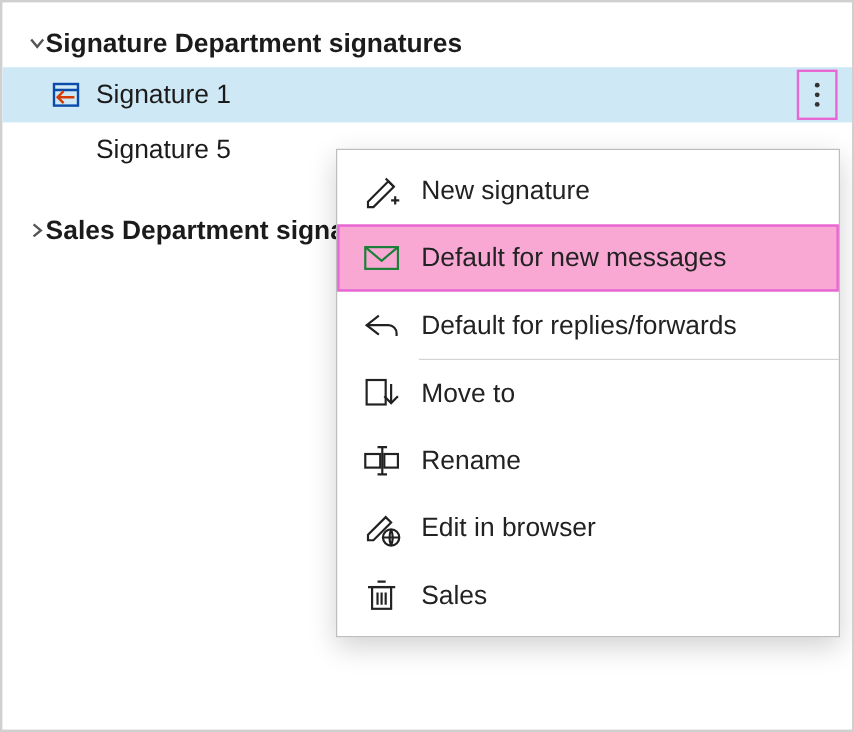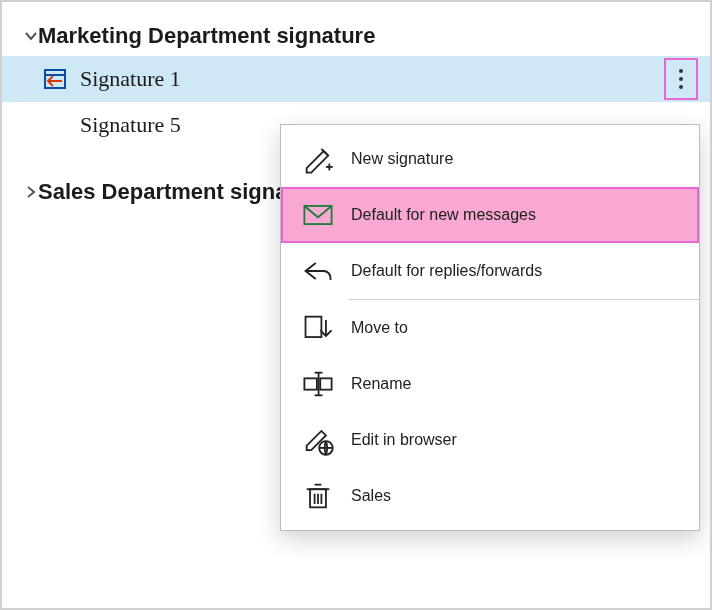--- a/index.html
+++ b/index.html
@@ -34,21 +34,20 @@
     display: flex; align-items: center; justify-content: center;
   }
   .chevron svg { stroke: #555; stroke-width: 2; fill: none; }
   .tree-item {
     display: flex;
     align-items: center;
     height: 46px;
     padding-left: 78px;
     position: relative;
     cursor: pointer;
-    font-family: Liberation Serif, serif;
   }
   .tree-item.selected {
     background: #cfe8f6;
   }
   .tree-item .item-icon {
     position: absolute;
     left: 40px;
     width: 26px; height: 26px;
     display: flex; align-items: center; justify-content: center;
   }
@@ -93,40 +92,40 @@
     outline: 2px solid #e768d4;
     outline-offset: -2px;
   }
   .menu-icon {
     width: 34px; height: 34px;
     display:flex; align-items:center; justify-content:center;
     margin-right: 16px;
     flex-shrink: 0;
   }
   .menu-icon svg { stroke:#222; stroke-width:1.6; fill:none; }
-  .menu-label { font-size: 16px; color:#222; }
+  .menu-label { font-size: 22px; color:#222; }
   .menu-divider {
     height: 0;
     border-top: 1px solid #d4d4d4;
     margin: 0 0 0 68px;
   }
   .green svg { stroke:#1a7f37; }
 </style>
 </head>
 <body>
 
 <div class="tree">
 
   <div class="group-header">
     <span class="chevron">
       <svg viewBox="0 0 14 14" width="14" height="14">
           <polyline points="2,4 7,10 12,4"></polyline>
         </svg>
     </span>
-    <span>Marketing Department signature</span>
+    <span>Signature Department signatures</span>
   </div>
 
   <div class="tree-item selected">
     <span class="item-icon">
       <svg viewBox="0 0 26 26" width="26" height="26">
         <rect x="3" y="4" width="20" height="18" fill="none" stroke="#0a4aa8" stroke-width="2"></rect>
         <line x1="3" y1="9" x2="23" y2="9" stroke="#0a4aa8" stroke-width="2"></line>
         <line x1="20" y1="15" x2="6" y2="15" stroke="#d83b01" stroke-width="2"></line>
         <polyline points="11,10 6,15 11,20" fill="none" stroke="#d83b01" stroke-width="2"></polyline>
       </svg>

